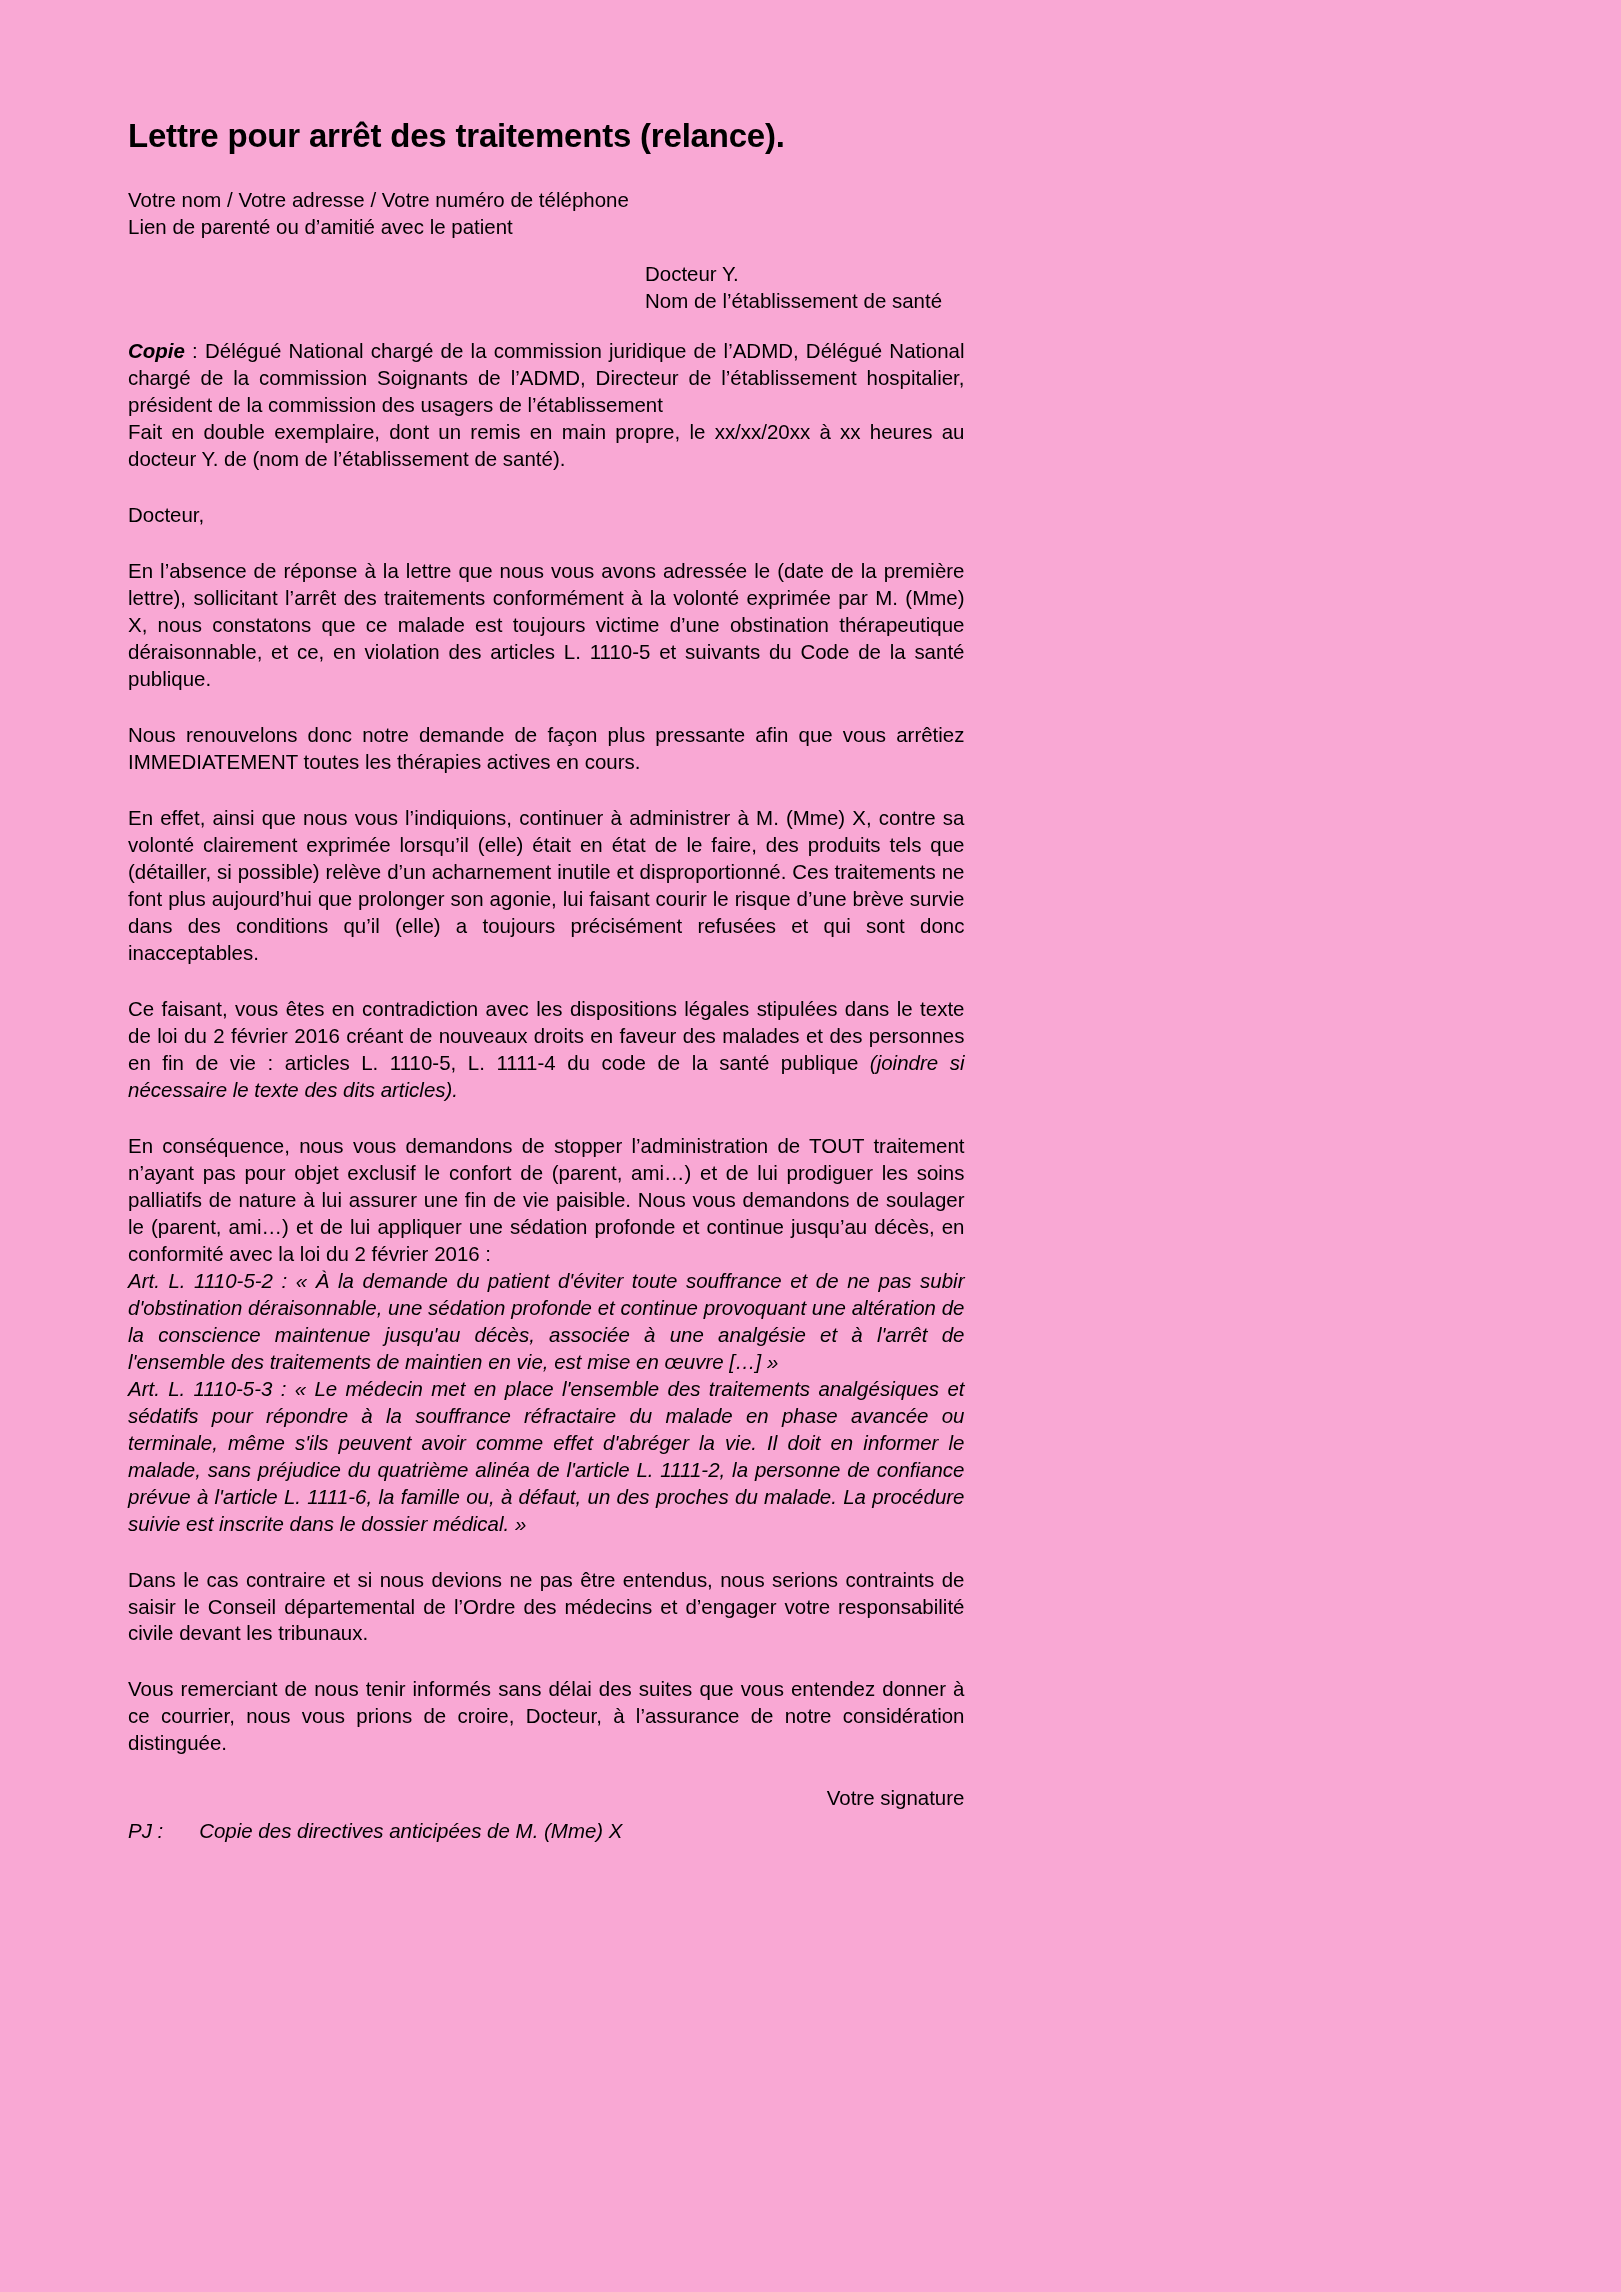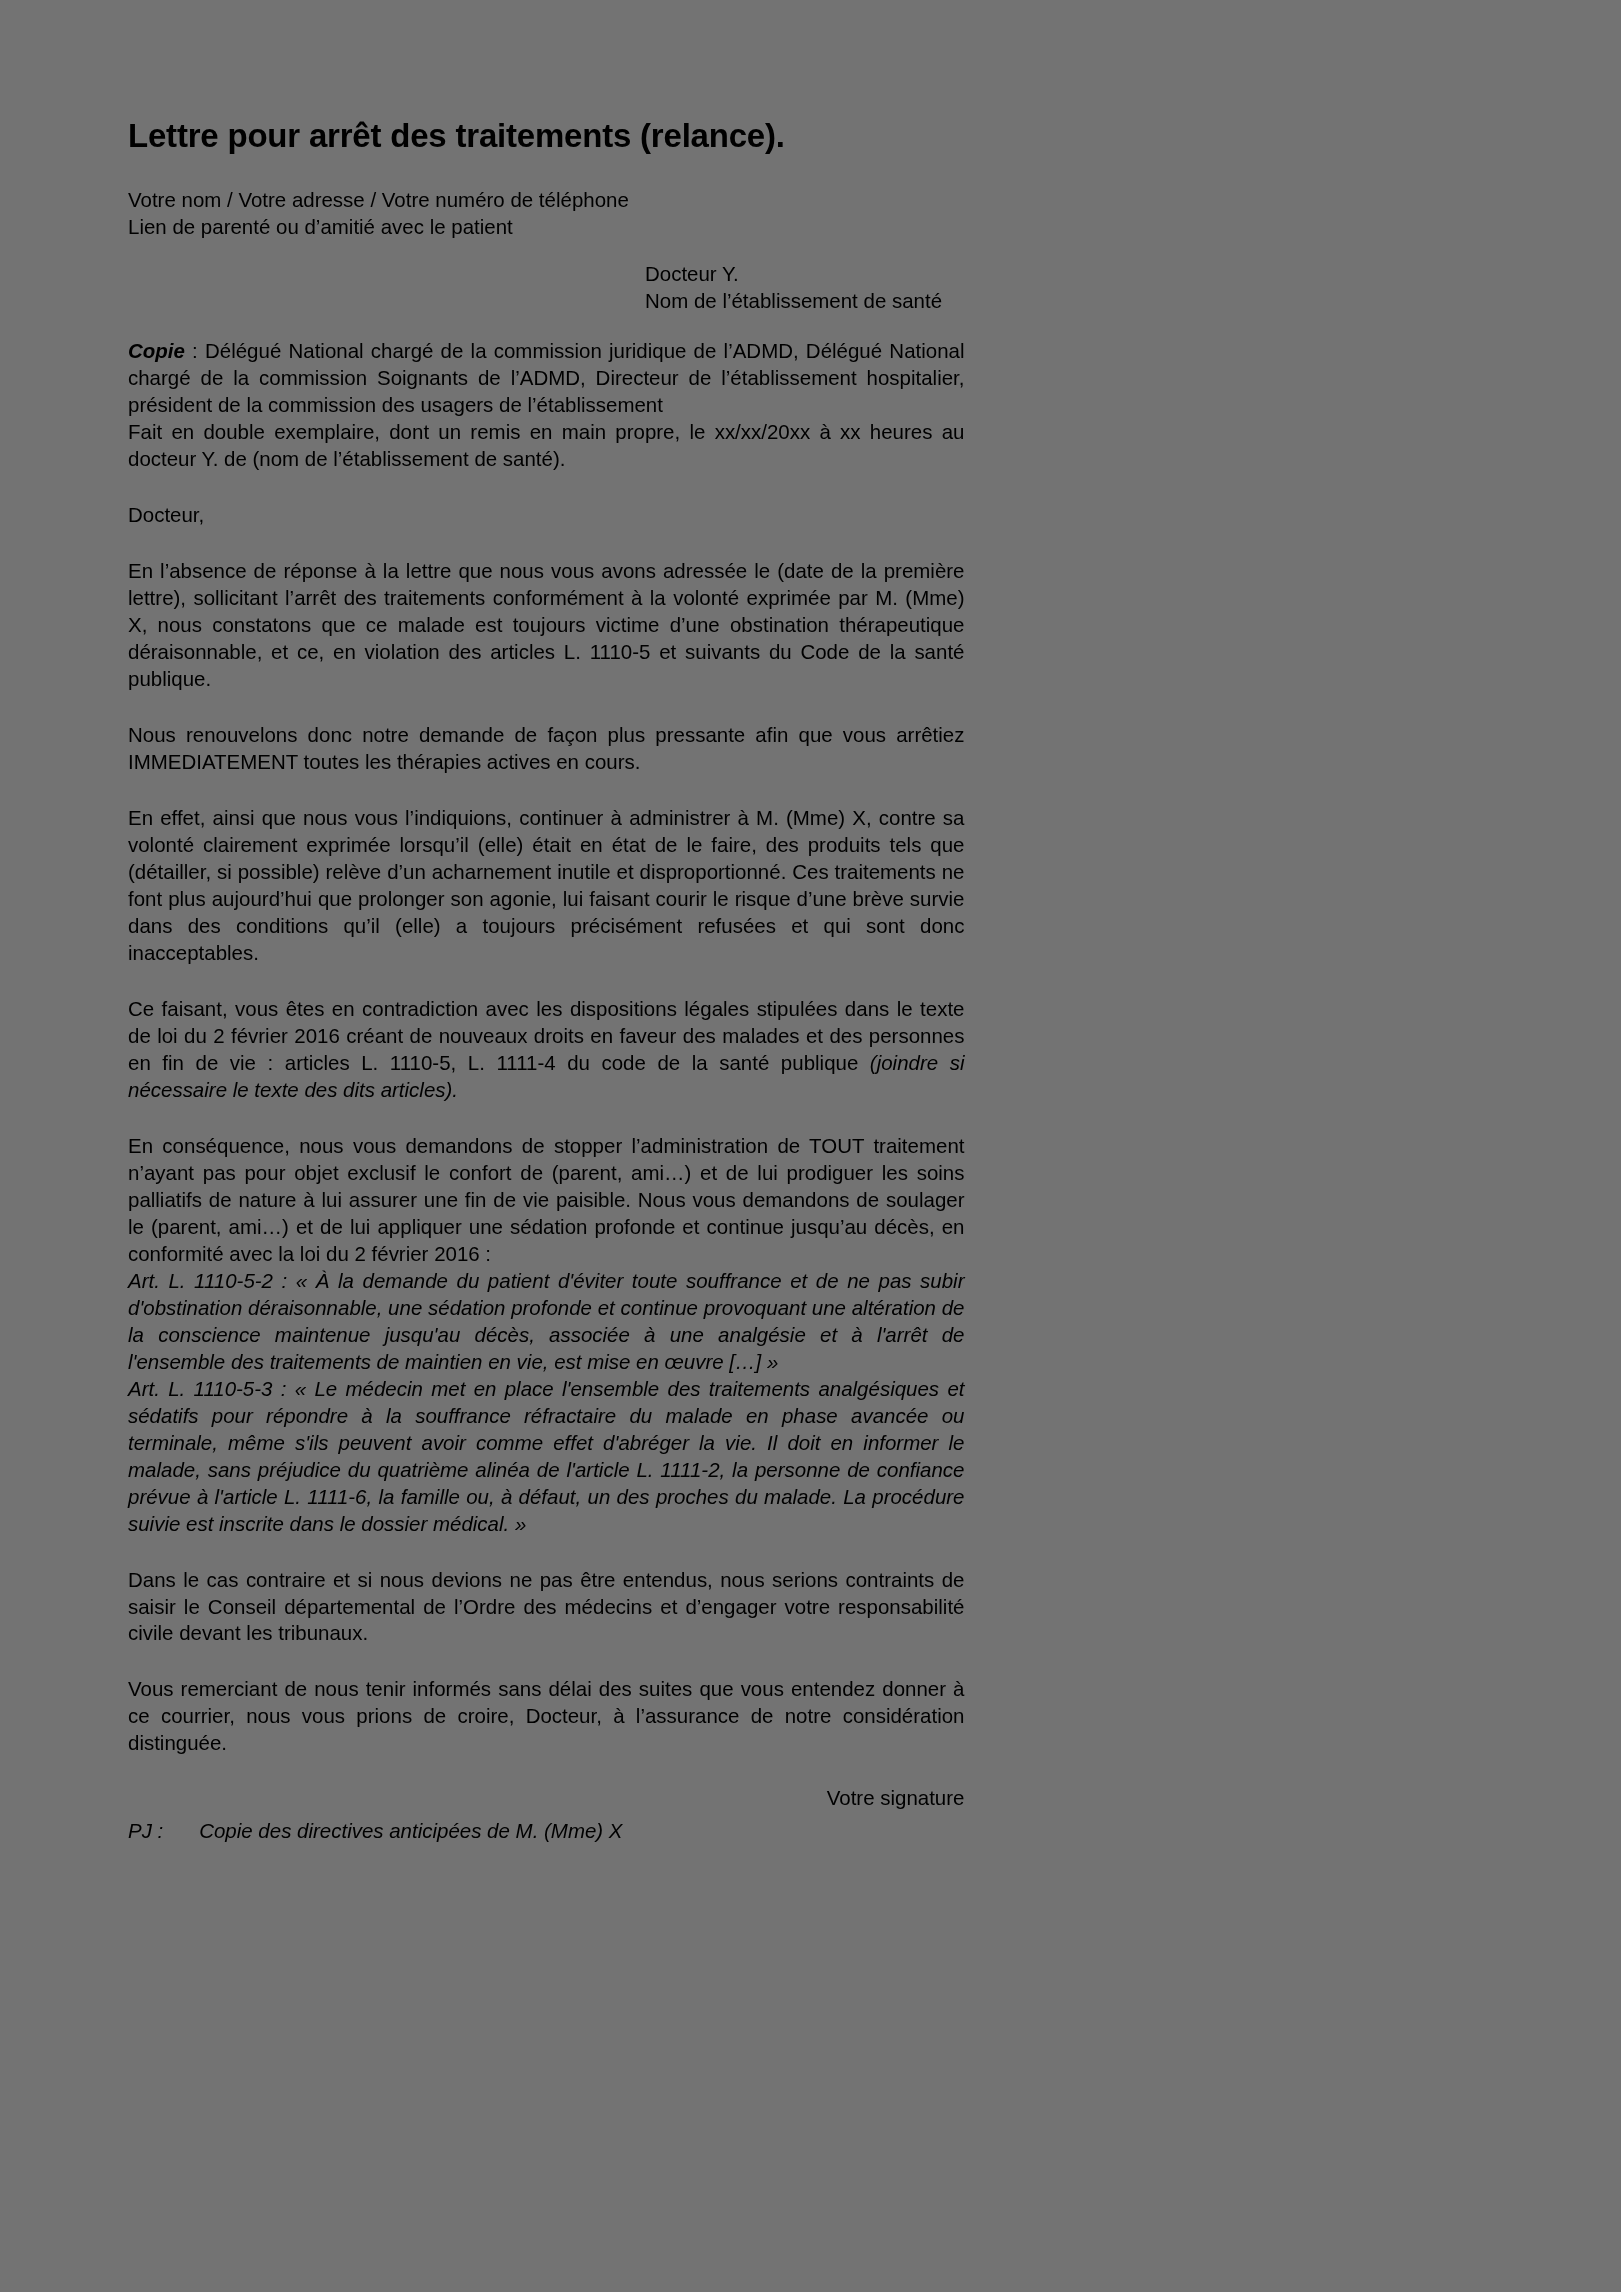--- a/index.html
+++ b/index.html
@@ -15,21 +15,21 @@
     color: #000000;
     -webkit-font-smoothing: antialiased;
   }
 
   .page {
     position: relative;
     width: 1621px;
     height: 2293px;
     box-sizing: border-box;
     padding: 0;
-    background: #737373;
+    background: #f9a8d4;
     overflow: hidden;
   }
 
   
   .content {
     position: absolute;
     left: 128px;
     top: 116px;
     width: 837px;
   }

